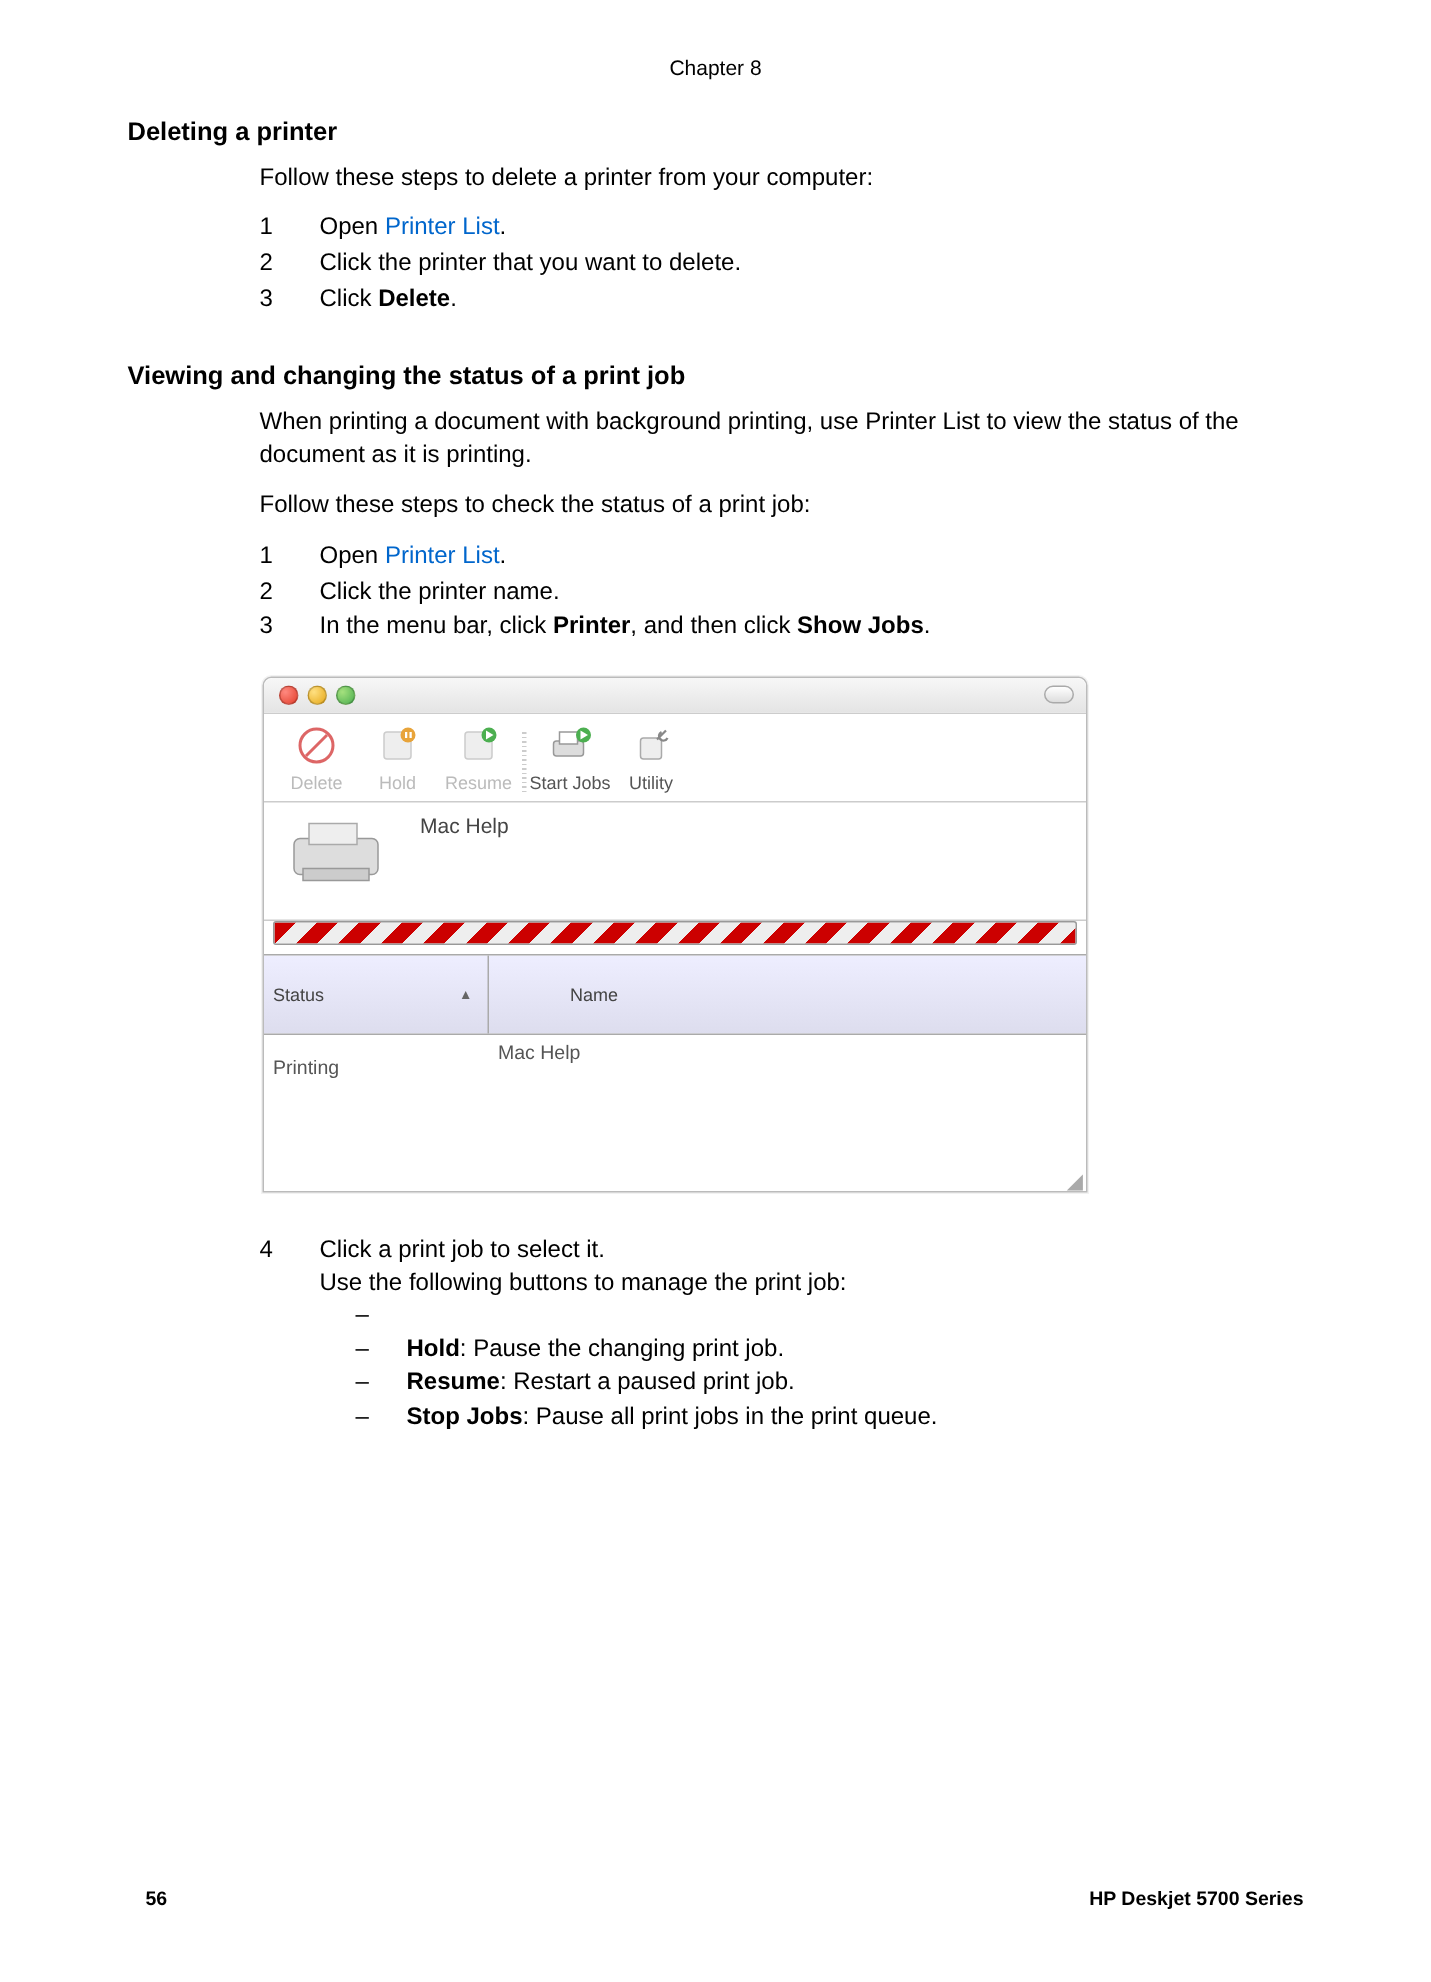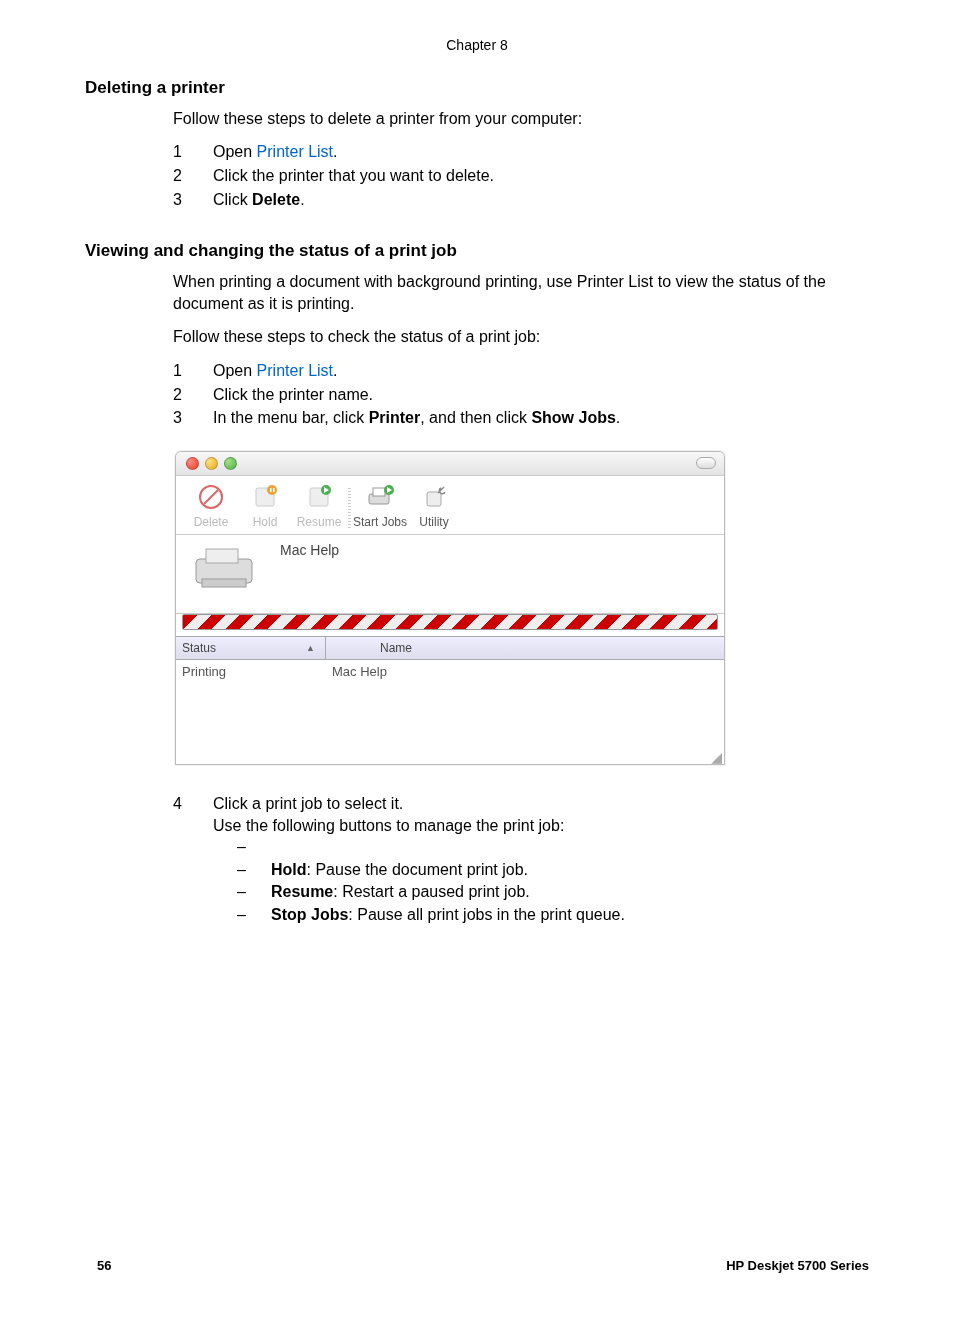--- a/index.html
+++ b/index.html
@@ -157,32 +157,32 @@
   }
   .columns {
     display: flex;
     background: linear-gradient(#eef, #dde);
     border-top: 1px solid #aaa;
     border-bottom: 1px solid #aaa;
     font-size: 12px;
     color: #444;
   }
   .columns .col {
-    padding: 3px 6px;
+    padding: 18px 6px;
   }
   .col-status { width: 150px; border-right: 1px solid #aaa; display:flex; align-items:center; gap:6px;}
   .sort-arrow { font-size: 9px; color:#666; margin-left:auto; padding-right:4px;}
   .col-name { flex: 1; margin-left: 48px; }
   .rows { min-height: 88px; }
   .rows .row {
     display: flex;
     font-size: 13px;
     color: #555;
   }
-  .rows .row .c1 { width: 150px; padding: 3px 6px; }
+  .rows .row .c1 { width: 150px; padding: 13px 6px; }
   .rows .row .c2 { flex: 1; padding: 3px 6px; }
   .resize {
     height: 16px;
     display: flex;
     justify-content: flex-end;
     padding-right: 2px;
     color: #aaa;
     font-size: 14px;
   }
 
@@ -348,21 +348,21 @@
         <span class="num">4</span>
         <div>
           <div>Click a print job to select it.</div>
           <div>Use the following buttons to manage the print job:</div>
           <div class="sub-list">
             <div class="row">
                 <span class="dash">–</span>
               </div>
             <div class="row">
                 <span class="dash">–</span>
-                <div><span class="bold">Hold</span><span>: Pause the document print job.</span></div>
+                <div><span class="bold">Hold</span><span>: Pause the changing print job.</span></div>
               </div>
             <div class="row">
                 <span class="dash">–</span>
                 <div><span class="bold">Resume</span><span>: Restart a paused print job.</span></div>
               </div>
             <div class="row">
                 <span class="dash">–</span>
                 <div><span class="bold">Stop Jobs</span><span>: Pause all print jobs in the print queue.</span></div>
               </div>
           </div>

